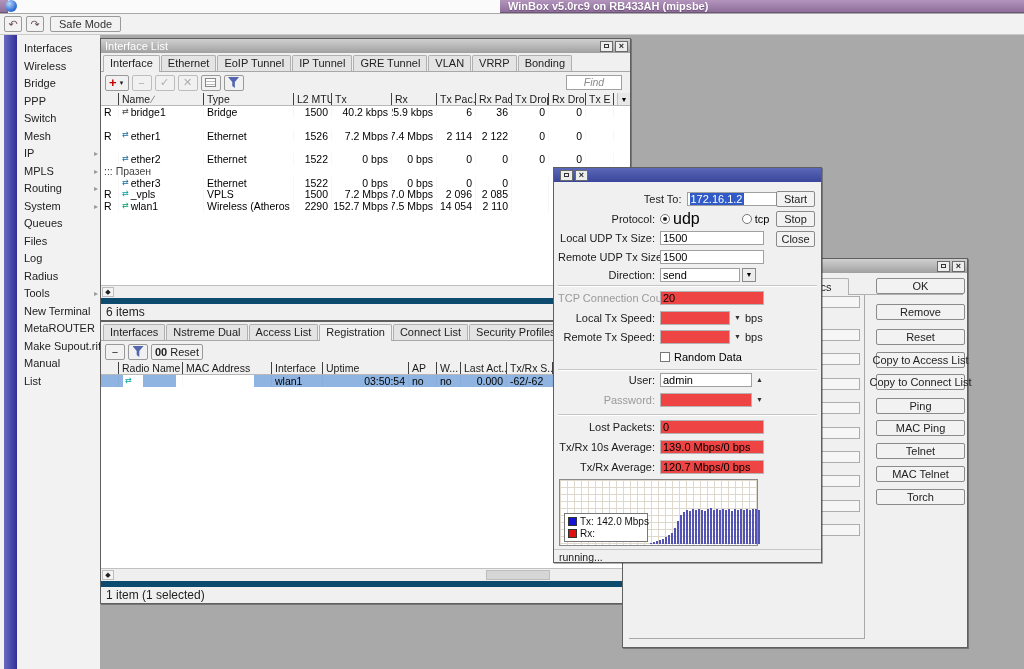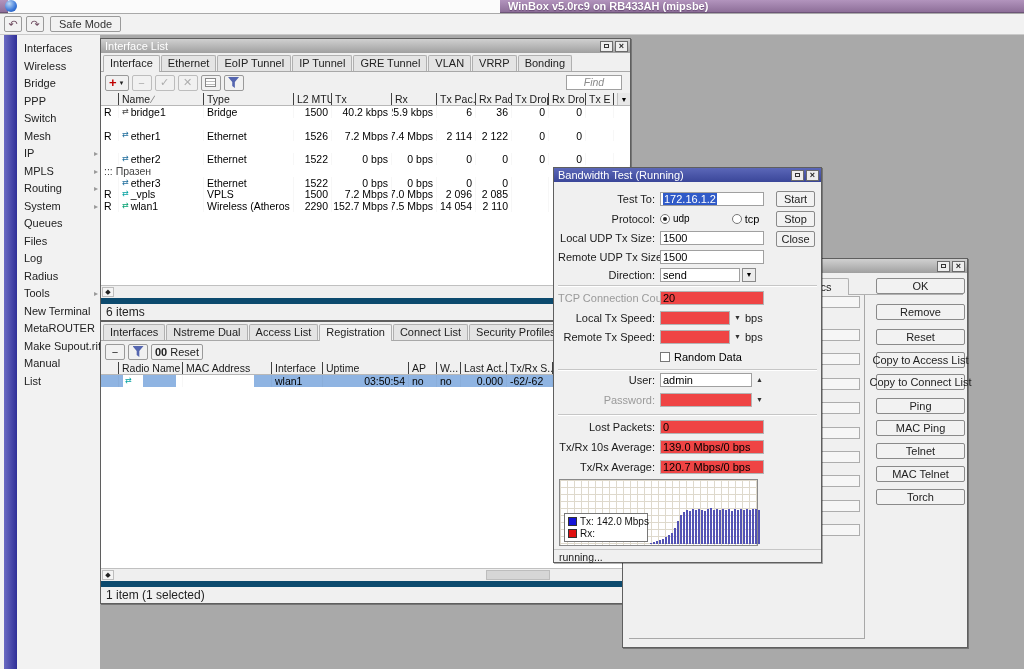--- a/index.html
+++ b/index.html
@@ -447,41 +447,40 @@
         <div class="reg-btn" style="top: 139px;">Ping</div>
         <div class="reg-btn" style="top: 161px;">MAC Ping</div>
         <div class="reg-btn" style="top: 184px;">Telnet</div>
         <div class="reg-btn" style="top: 207px;">MAC Telnet</div>
         <div class="reg-btn" style="top: 230px;">Torch</div>
       </div>
   </div>
 
   <div id="bw-dialog" class="window">
     <div class="titlebar active" style="position:absolute; left:0; top:0; right:0;">
-      <div class="tb-title">Bandwidth Test (Running)</div>
       <div class="tb-btn">
           <div class="max-glyph"></div>
         </div>
       <div class="tb-btn">
           <span class="close-glyph">×</span>
         </div>
     </div>
 
-    <div class="bwrow" style="top:23px;">
+    <div class="bwrow" style="top:23px;justify-content:center;">
       <div class="bwlabel">Test To:</div>
       <div class="bwinput w104">
           <span class="sel-text">172.16.1.2</span>
         </div>
     </div>
     <div class="bwrow" style="top:43px;">
       <div class="bwlabel">Protocol:</div>
       <span class="radio">
           <span class="dot"></span>
         </span>
-      <span style="font-size:10px;">udp</span>
+      <span style="font-size:16px;">udp</span>
       <span class="radio" style="margin-left:42px;"></span>
       <span style="font-size:11px;">tcp</span>
     </div>
     <div class="bwrow" style="top:62px;">
       <div class="bwlabel">Local UDP Tx Size:</div>
       <div class="bwinput w104">1500</div>
     </div>
     <div class="bwrow" style="top:81px;">
       <div class="bwlabel">Remote UDP Tx Size:</div>
       <div class="bwinput w104">1500</div>

